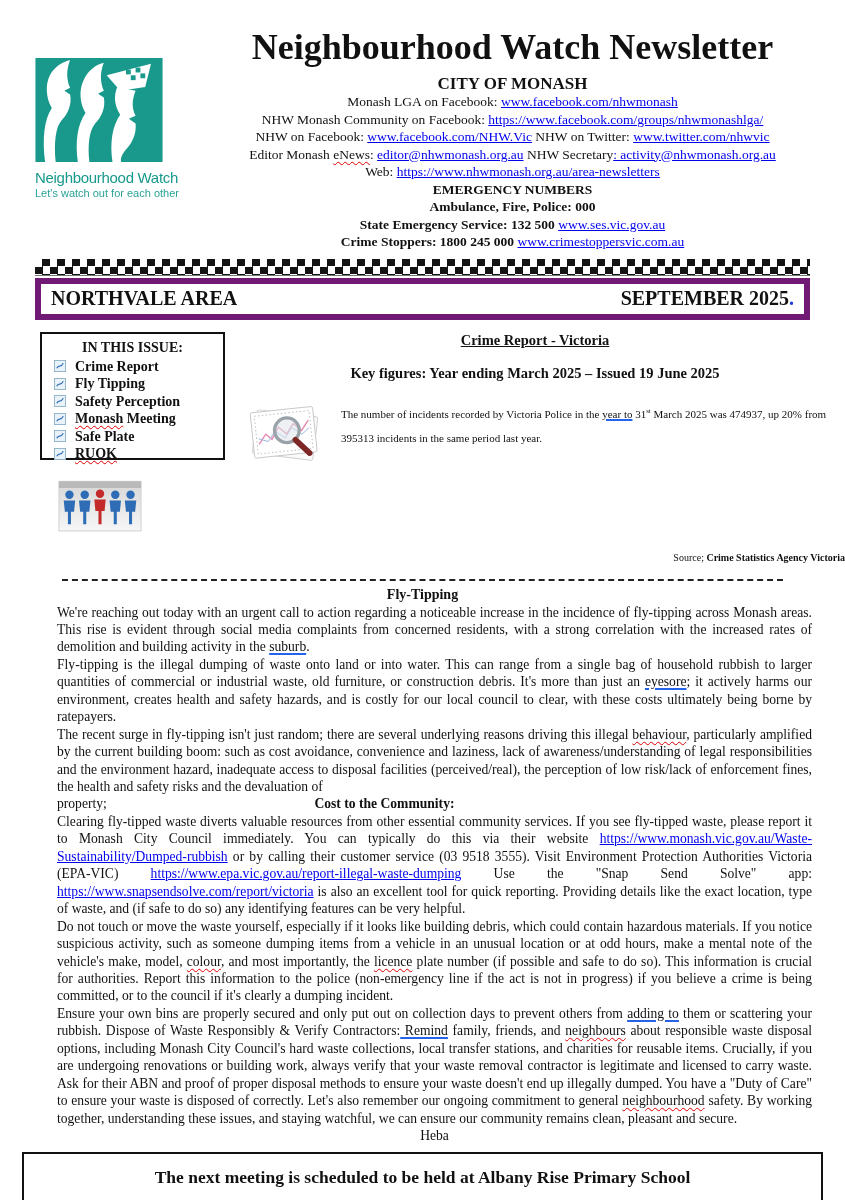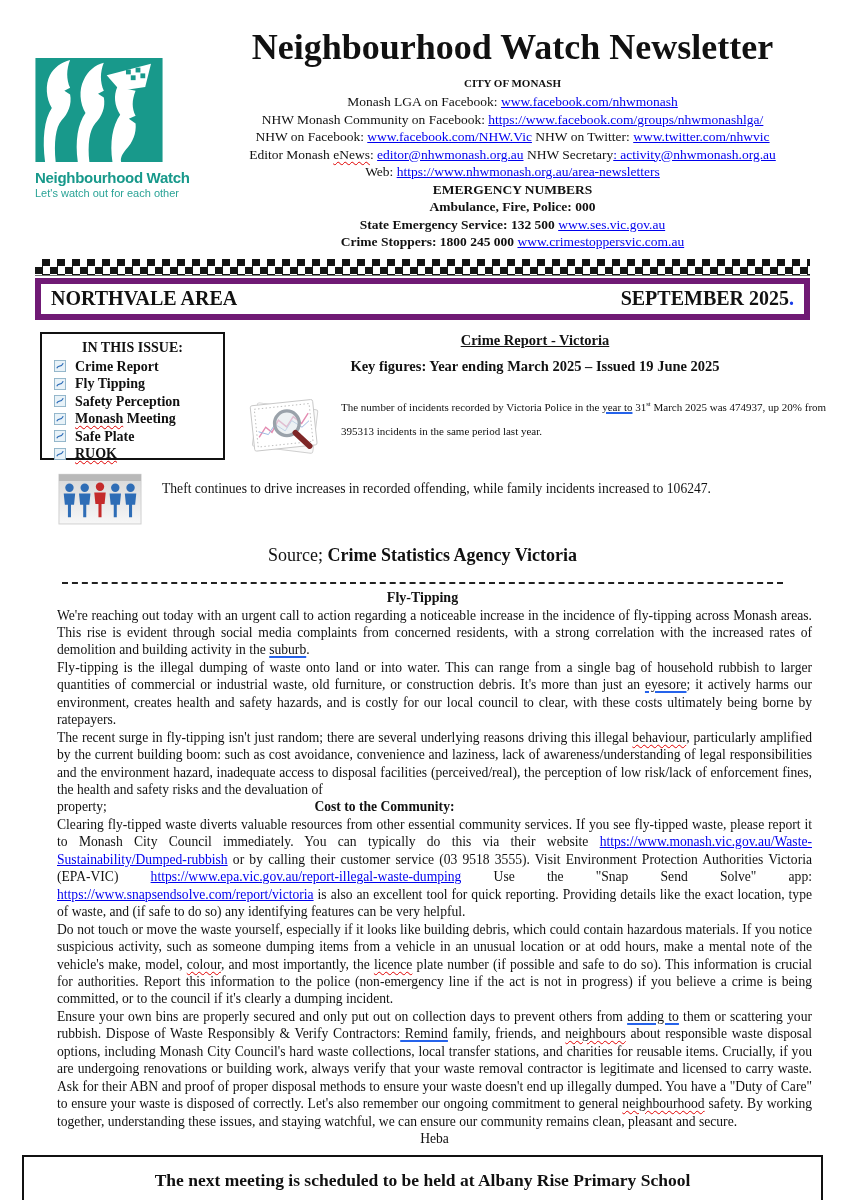--- a/index.html
+++ b/index.html
@@ -7,28 +7,28 @@
   body {
     width:845px; height:1200px; overflow:hidden;
     font-family:"Liberation Serif", serif; color:#111;
     position:relative;
   }
   .page { width:845px; height:1200px; padding-top:26px; }
 
   
   .header { display:flex; padding:0 30px 0 35px; }
   .logo-col { width:175px; flex:0 0 175px; padding-top:32px; }
-  .logo-brand { color:#18998b; font-weight:bold; font-size:15px; margin-top:3px;
+  .logo-brand { color:#18998b; font-weight:normal; font-size:15px; margin-top:3px;
                 font-family:"Liberation Sans", sans-serif; letter-spacing:-0.3px;}
   .logo-tagline { color:#2aa396; font-size:11px; margin-top:1px;
                 font-family:"Liberation Sans", sans-serif;}
   .head-text { flex:1; text-align:center; }
   h1.title { font-size:36px; font-weight:bold; letter-spacing:0; margin-bottom:6px; }
   .hline { font-size:13.5px; line-height:17.5px; }
-  .hline.city { font-size:11px; line-height:19px; }
+  .hline.city { font-size:17px; line-height:19px; }
   .b { font-weight:bold; }
   .lnk { color:#0000ee; text-decoration:underline; cursor:pointer; }
   .sqred { text-decoration:underline; text-decoration-style:wavy; text-decoration-color:#e00000;
            text-decoration-thickness:1px; text-underline-offset:2px; }
   .ublue { text-decoration:underline; text-decoration-color:#2563eb;
            text-decoration-thickness:2px; text-underline-offset:2px; }
   sup { font-size:0.62em; }
 
   
   .checker { height:17px; margin:8px 35px 0 35px;
@@ -41,28 +41,28 @@
 
   
   .mid { display:flex; margin:12px 30px 0 40px; }
   .issue-box { flex:0 0 185px; border:2px solid #111; padding:6px 8px 8px 8px; height:128px; }
   .issue-title { text-align:center; font-weight:bold; font-size:14px; margin-bottom:2px; }
   .issue-item { display:flex; align-items:center; gap:9px; font-weight:bold; font-size:14px;
                 line-height:17.5px; padding-left:4px; }
   .issue-item svg { flex:0 0 12px; }
   .crime-col { flex:1; padding-left:18px; }
   .crime-title { text-align:center; font-weight:bold; font-size:14.5px; text-decoration:underline; }
-  .crime-sub { text-align:center; font-weight:bold; font-size:14.5px; margin-top:9px; }
+  .crime-sub { text-align:center; font-weight:bold; font-size:14.5px; margin-top:16px; }
   .crime-row { display:flex; margin-top:16px; gap:14px; align-items:flex-start; }
   .crime-row p { font-size:11px; line-height:25px; width:486px; }
 
   
   .theft-row { display:flex; margin:6px 30px 0 58px; gap:20px; align-items:flex-start; }
   .theft-row p { font-size:13.6px; line-height:17.4px; padding-top:7px; }
-  .source-line { text-align:center; font-size:18px; margin-top:14px; }
+  .source-line { text-align:right; font-size:10px; margin-top:14px; }
 
   .dash-divider { margin:16px 62px 0 62px; border-top:2px dashed #222; height:2px; }
 
   
   .fly-heading { text-align:center; font-weight:bold; font-size:14px; margin-top:6px; }
   .fly-body { padding:1px 33px 0 57px; font-size:13.6px; line-height:17.45px; }
   .fly-body p { text-align:justify; }
   .cost-line { display:flex; }
   .cost-line .cost-h { flex:1; text-align:center; font-weight:bold; }
   .cost-line .cost-sp { width:150px; }
@@ -202,21 +202,20 @@
         <circle cx="76" cy="15" r="4.4"></circle>
           <path d="M70,21 h12 l-1.2,12 h-3.2 v13 h-3.2 v-13 h-3.2 z"></path>
         <circle cx="60" cy="15" r="4.4"></circle>
           <path d="M54,21 h12 l-1.2,12 h-3.2 v13 h-3.2 v-13 h-3.2 z"></path>
       </g>
       <g fill="#c42a2a">
         <circle cx="44" cy="14" r="4.4"></circle>
           <path d="M38,20 h12 l-1.2,12 h-3.2 v14 h-3.2 v-14 h-3.2 z"></path>
       </g>
     </svg>
-    <p>Theft continues to drive increases in recorded offending, while family incidents increased to 106247.</p>
   </div>
   <div class="source-line">
     <span>Source; </span><span class="b">Crime Statistics Agency Victoria</span>
   </div>
 
   <div class="dash-divider"></div>
 
   <div class="fly-heading">Fly-Tipping</div>
   <div class="fly-body">
     <p><span>We're reaching out today with an urgent call to action regarding a noticeable increase in the incidence of fly-tipping across Monash areas.  This rise is evident through social media complaints from concerned residents, with a strong correlation with the increased rates of demolition and building activity in the </span><span class="ublue">suburb</span><span>.</span></p>

